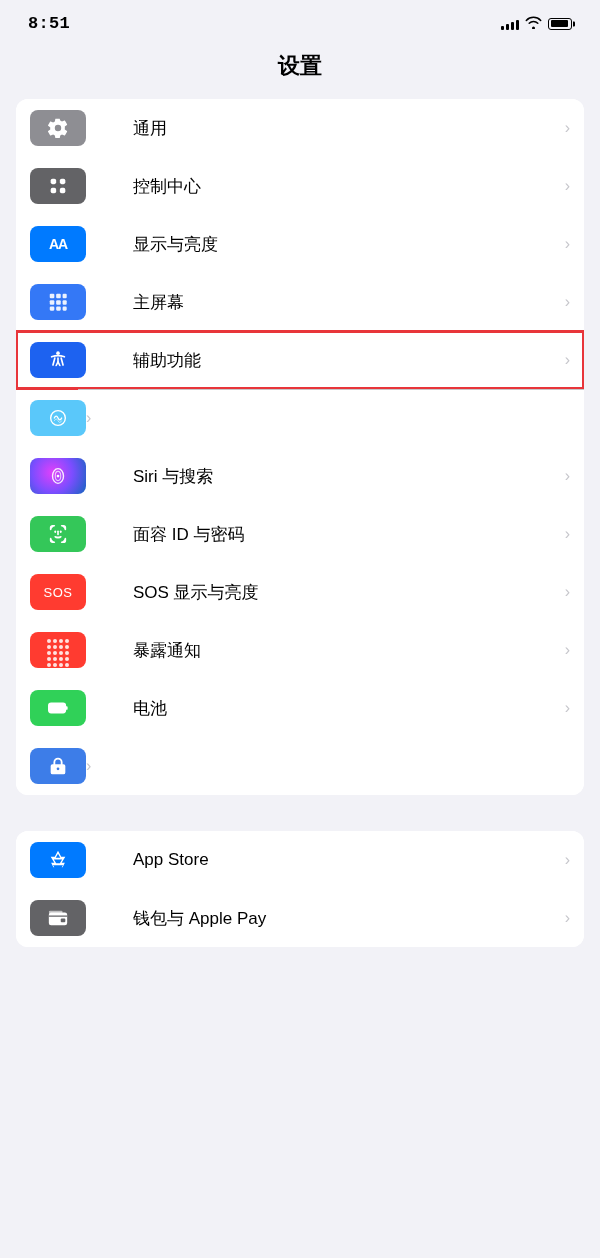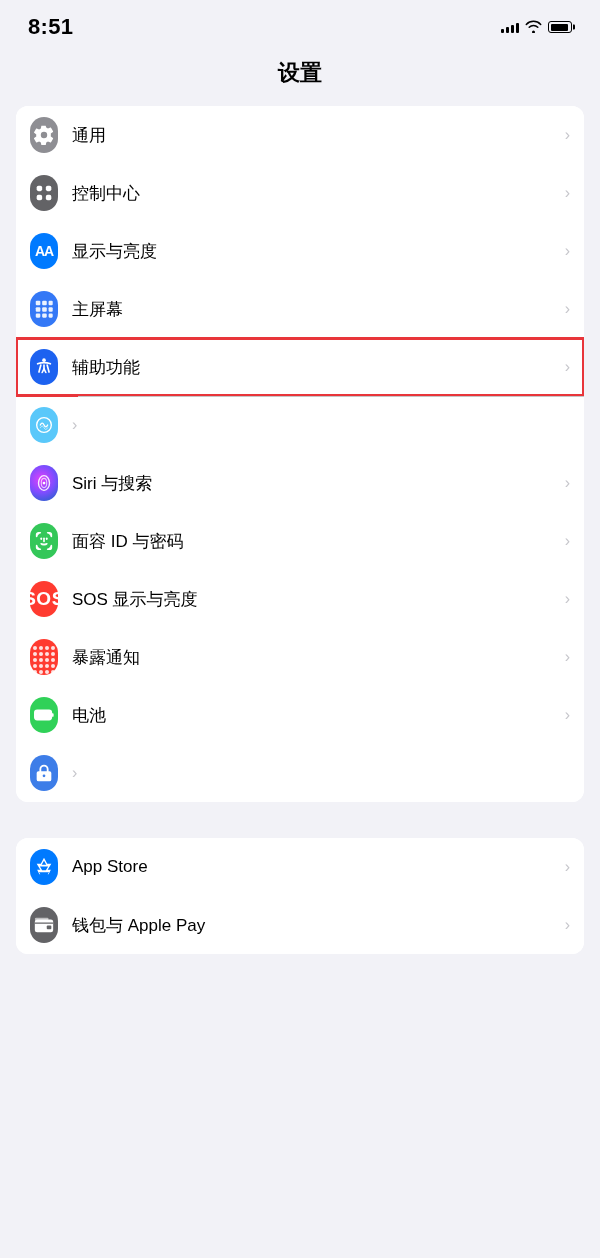--- a/index.html
+++ b/index.html
@@ -14,23 +14,24 @@
 
     
     .status-bar {
       display: flex;
       justify-content: space-between;
       align-items: center;
       padding: 14px 28px 8px 28px;
       background: #f2f2f7;
     }
     .status-time {
-      font-size: 22px;
+      font-size: 17px;
       font-weight: 600;
       letter-spacing: 0.3px;
+      font-family: Liberation Mono, monospace;
     }
     .status-icons {
       display: flex;
       align-items: center;
       gap: 6px;
     }
     .signal-bars {
       display: flex;
       align-items: flex-end;
       gap: 2px;
@@ -113,36 +114,36 @@
       height: 0.5px;
       background: #c6c6c8;
     }
     .settings-item.highlighted {
       outline: 3px solid #e8353a;
       outline-offset: -2px;
       z-index: 2;
     }
 
     .item-icon {
-      width: 28px;
+      width: 56px;
       height: 36px;
-      border-radius: 16px;
+      border-radius: 8px;
       display: flex;
       align-items: center;
       justify-content: center;
       flex-shrink: 0;
-      margin-right: 14px;
       font-size: 18px;
       color: #fff;
     }
 
     .item-label {
       flex: 1;
       font-size: 17px;
       font-weight: 400;
+      margin-left: 47px;
     }
 
     .item-chevron {
       color: #c7c7cc;
       font-size: 16px;
       font-weight: 500;
     }
 
     
     .icon-gray { background: #8e8e93; }
@@ -156,22 +157,22 @@
 
     
     .item-icon svg {
       width: 22px;
       height: 22px;
       fill: #fff;
     }
 
     
     .sos-text {
-      font-size: 19px;
-      font-weight: 700;
+      font-size: 13px;
+      font-weight: 400;
       color: #fff;
       letter-spacing: 0.5px;
       text-align: right;
     }
 
     
     .exposure-dots {
       display: flex;
       flex-wrap: wrap;
       gap: 2px;

